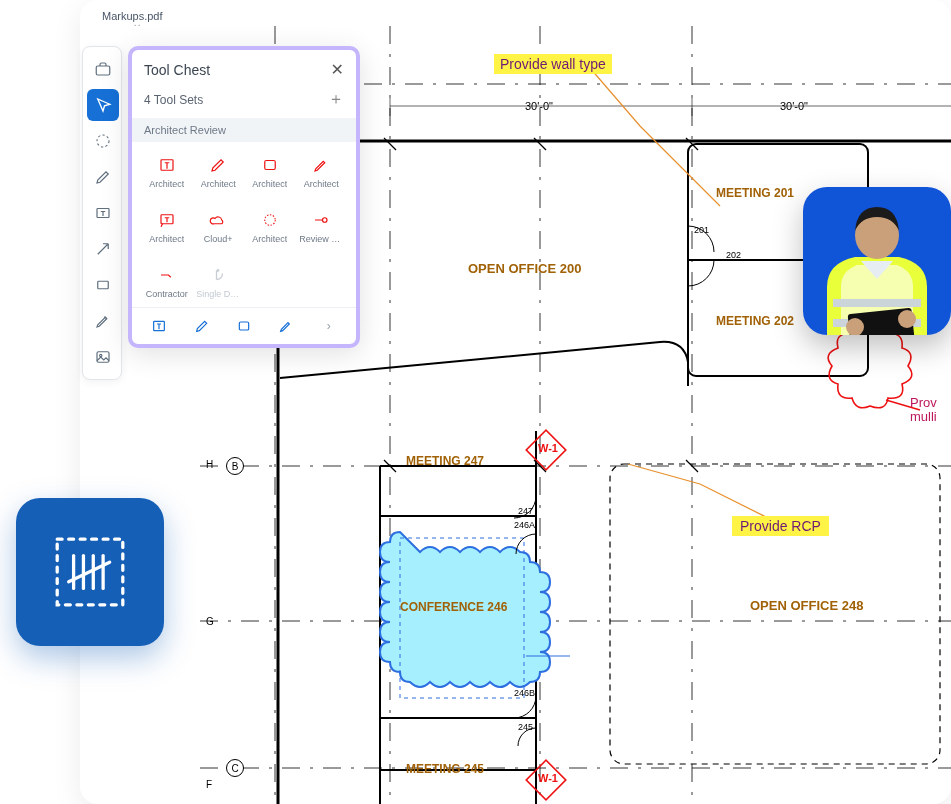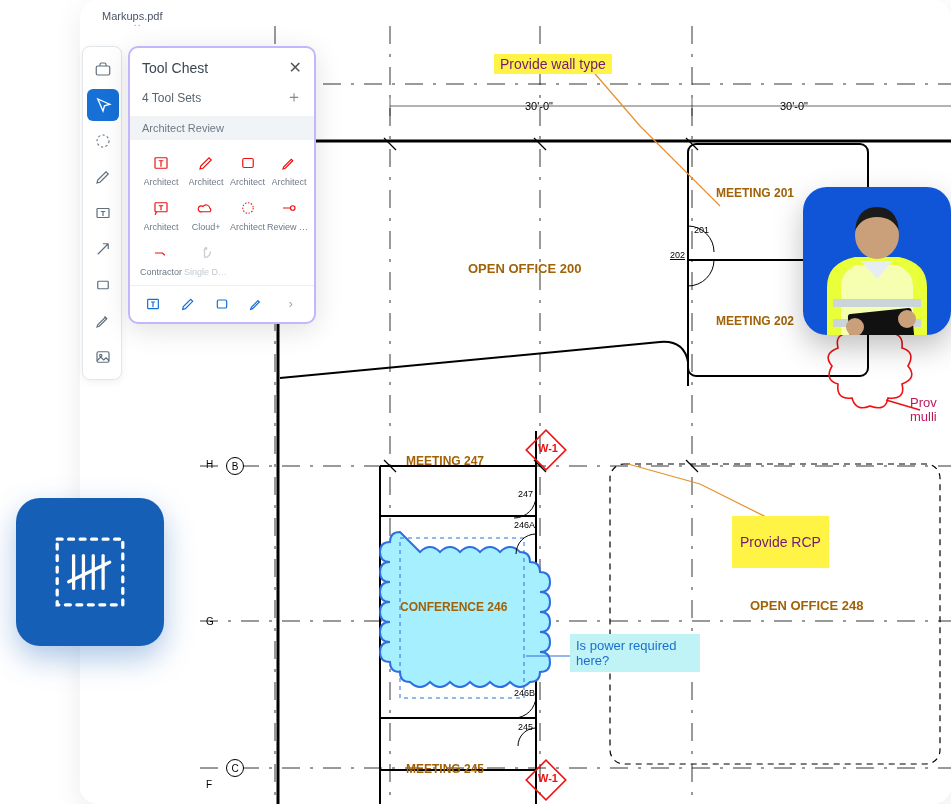--- a/index.html
+++ b/index.html
@@ -15,26 +15,26 @@
   
   .canvas { position:absolute; left:0; top:26px; right:0; bottom:0; background:#fff; }
 
   
   .vtoolbar { position:absolute; left:82px; top:46px; width:40px; background:#fff; border:1px solid #e1e6eb; border-radius:8px; box-shadow:0 2px 8px rgba(0,0,0,0.06); display:flex; flex-direction:column; padding:4px 0; z-index:20; }
   .vbtn { width:40px; height:36px; display:flex; align-items:center; justify-content:center; color:#5f6f7e; cursor:pointer; }
   .vbtn.sel { background:#1670d6; color:#fff; border-radius:6px; margin:2px 4px; width:32px; height:32px; }
   .vbtn svg { width:18px; height:18px; display:block; }
 
   
-  .toolchest { position:absolute; left:128px; top:46px; width:188px; background:#fff; border:2px solid #c4b5fd; border-radius:10px; box-shadow:0 6px 28px rgba(0,0,0,0.12); z-index:25; font-size:12px; color:#3c4652; overflow:hidden; }
+  .toolchest { position:absolute; left:128px; top:46px; width:232px; background:#fff; border:4px solid #c4b5fd; border-radius:10px; box-shadow:0 6px 28px rgba(0,0,0,0.12); z-index:25; font-size:12px; color:#3c4652; overflow:hidden; }
   .tc-head { display:flex; align-items:center; justify-content:space-between; padding:10px 12px; font-size:14px; font-weight:500; }
   .tc-sub { display:flex; align-items:center; justify-content:space-between; padding:0 12px 8px; font-size:12px; color:#5a6370; }
   .tc-sub .plus { font-size:16px; color:#888; cursor:pointer; }
   .tc-section-label { background:#f1f4f7; color:#6e7987; font-size:11px; padding:6px 12px; }
-  .tc-grid { display:grid; grid-template-columns:repeat(4,1fr); gap:2px 2px; padding:10px 10px 2px; }
+  .tc-grid { display:grid; grid-template-columns:repeat(4,1fr); gap:12px 2px; padding:10px 10px 2px; }
   .tc-item { display:flex; flex-direction:column; align-items:center; gap:3px; padding:2px 0 6px; cursor:pointer; }
   .tc-item .iconbox { width:22px; height:22px; display:flex; align-items:center; justify-content:center; }
   .tc-item .iconbox svg { width:18px; height:18px; }
   .tc-item span { font-size:9px; color:#6e7987; white-space:nowrap; overflow:hidden; text-overflow:ellipsis; max-width:44px; text-align:center; }
   .tc-item.faded span { color:#c3cad2; }
   .tc-scroll { max-height:168px; overflow-y:auto; }
   .tc-scroll::-webkit-scrollbar { width:6px; }
   .tc-scroll::-webkit-scrollbar-thumb { background:#c3cad2; border-radius:3px; }
   .tc-bottombar { display:flex; justify-content:space-around; align-items:center; padding:8px 6px; border-top:1px solid #edf0f3; }
   .tc-bottombar .bb { width:20px; height:20px; display:flex; align-items:center; justify-content:center; cursor:pointer; }
@@ -47,21 +47,21 @@
   
   .avatar-tile { position:absolute; right:0; top:187px; width:148px; height:148px; border-radius:24px; overflow:hidden; box-shadow:0 12px 30px rgba(0,0,0,0.25); z-index:40; background:#1054d8; }
   .avatar-body { position:absolute; left:50%; bottom:-6px; transform:translateX(-50%); }
 
   
   .drawing { position:absolute; left:0; top:0; right:0; bottom:0; }
   .drawing svg { position:absolute; left:0; top:0; }
 
   
   .callout-hl { position:absolute; background:#fff345; color:#701a75; font-size:14px; padding:2px 6px; line-height:1.15; white-space:nowrap; }
-  .callout-hl.rcp { padding:18px 8px; }
+  .callout-hl.rcp { padding:2px 8px; }
   .note-box { position:absolute; background:#bff3f6; color:#1b6fcf; font-size:13px; padding:4px 6px; }
   .cloud-red-label { position:absolute; color:#be185d; font-size:13px; line-height:1.1; }
   .room-label { position:absolute; font-weight:700; font-size:13px; color:#a16207; white-space:nowrap; }
   .room-label.small { font-size:12px; }
   .grid-letter { position:absolute; font-size:10px; color:#000; }
   .dim-text { position:absolute; font-size:11px; color:#000; white-space:nowrap; }
   .door-tag { position:absolute; font-size:9px; color:#000; }
   .bubble { position:absolute; width:18px; height:18px; border:1px solid #000; border-radius:50%; background:#fff; display:flex; align-items:center; justify-content:center; font-size:10px; }
 
 </style>
@@ -202,29 +202,28 @@
       <div class="room-label small" style="left:636px; top:288px;">MEETING  202</div>
       <div class="room-label small" style="left:326px; top:428px;">MEETING  247</div>
       <div class="room-label small" style="left:320px; top:574px;">CONFERENCE  246</div>
       <div class="room-label" style="left:670px; top:572px;">OPEN OFFICE  248</div>
       <div class="room-label small" style="left:326px; top:736px;">MEETING  245</div>
 
       <div style="position:absolute; left:458px; top:416px; color:#e11; font-size:11px; font-weight:600;">W-1</div>
       <div style="position:absolute; left:458px; top:746px; color:#e11; font-size:11px; font-weight:600;">W-1</div>
 
       <div class="door-tag" style="left:614px; top:199px;">201</div>
-      <div class="door-tag" style="left:590px; top:224px;text-decoration:underline;">202</div>
-      <div class="door-tag" style="left:438px; top:463px;">247</div>
+      <div class="door-tag" style="left:646px; top:224px;text-decoration:underline;">202</div>
+      <div class="door-tag" style="left:438px; top:480px;">247</div>
       <div class="door-tag" style="left:434px; top:494px;">246A</div>
       <div class="door-tag" style="left:434px; top:662px;">246B</div>
       <div class="door-tag" style="left:438px; top:696px;">245</div>
 
       <div class="callout-hl" style="left:414px; top:28px;">Provide wall type</div>
       <div class="callout-hl rcp" style="left:652px; top:490px;">Provide RCP</div>
-      <div class="note-box" style="left:490px; top:608px; width:130px;">Is power required here?</div>
       <div class="cloud-red-label" style="left:830px; top:370px;">Prov<br>mulli</div>
     </div>
   </div>
 </div>
 
 <div class="vtoolbar">
   <div class="vbtn">
     <svg viewBox="0 0 24 24" fill="none" stroke="currentColor" stroke-width="1.6">
         <rect x="3" y="8" width="18" height="12" rx="2"></rect>
         <path d="M8 8V6a2 2 0 0 1 2-2h4a2 2 0 0 1 2 2v2"></path>

